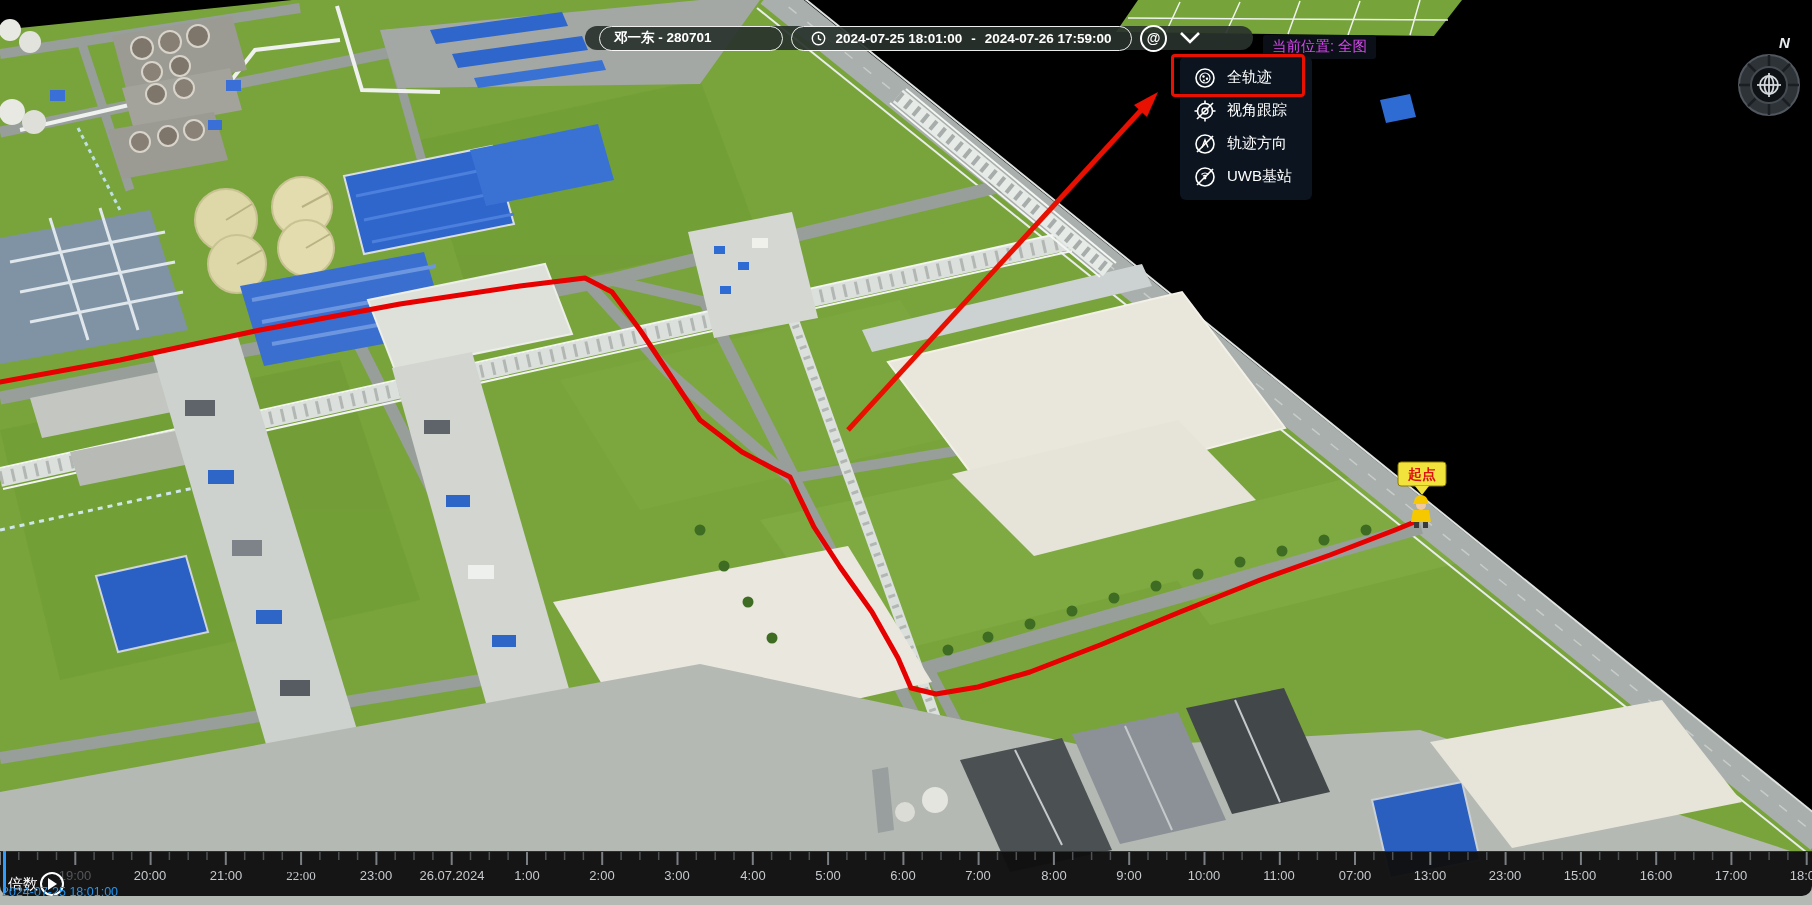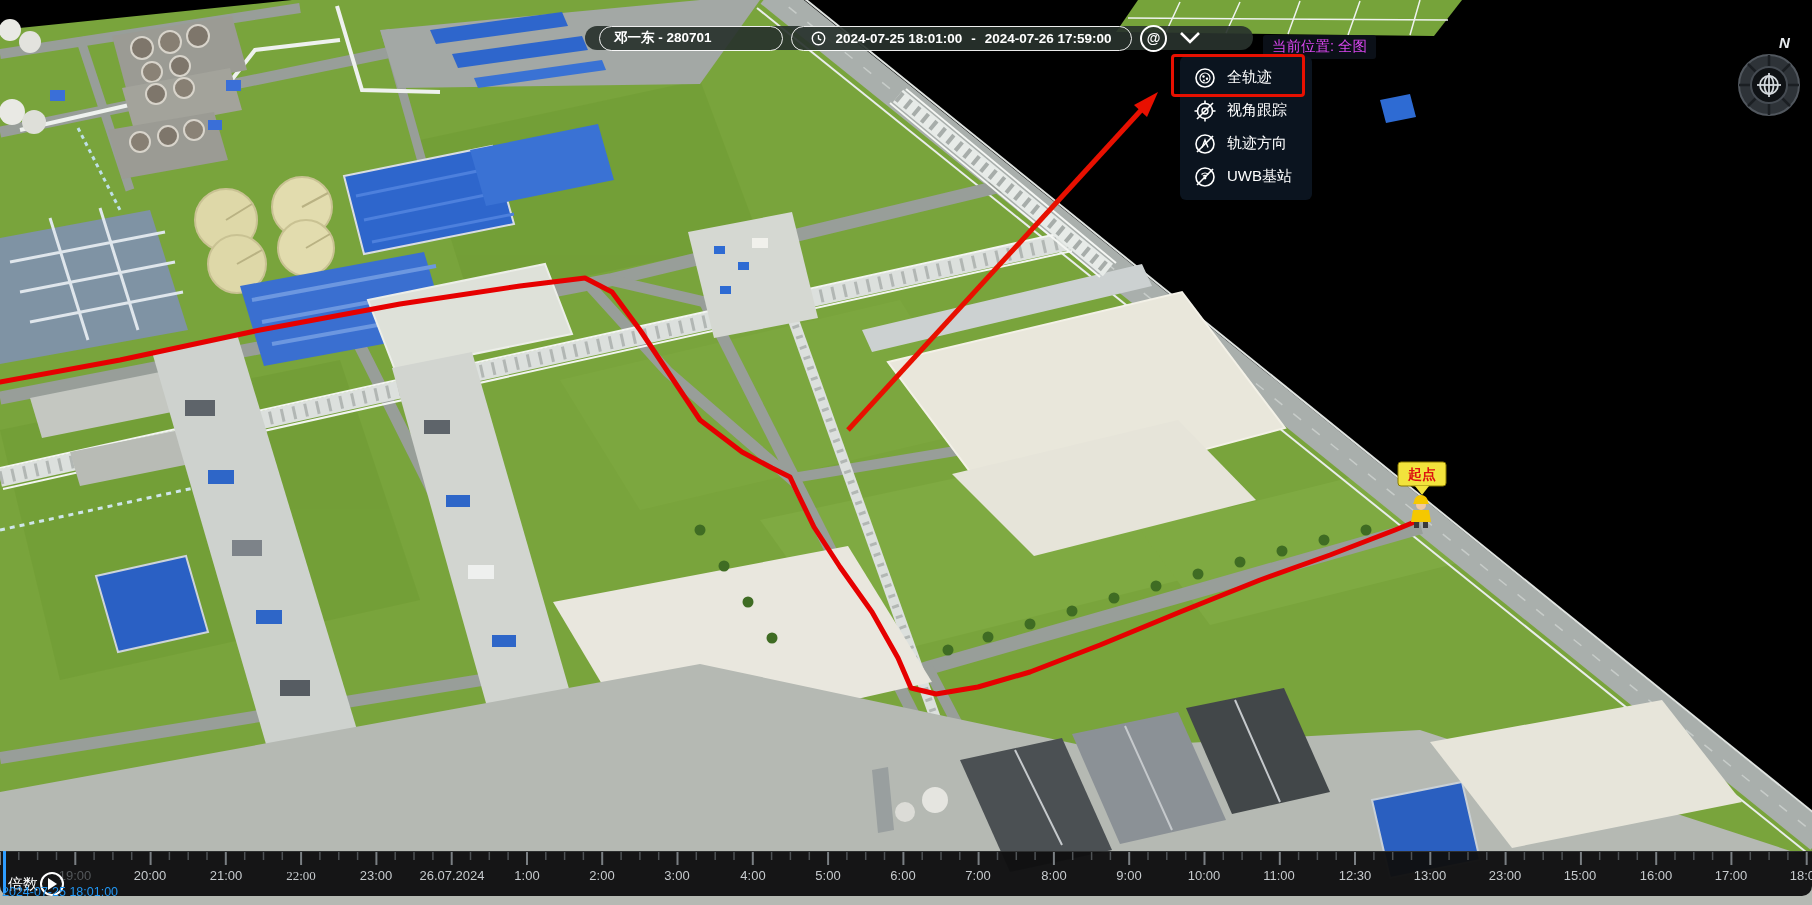--- a/index.html
+++ b/index.html
@@ -454,21 +454,21 @@
         <span class="tl-label" style="left: 602px;">2:00</span>
         <span class="tl-label" style="left: 677px;">3:00</span>
         <span class="tl-label" style="left: 753px;">4:00</span>
         <span class="tl-label" style="left: 828px;">5:00</span>
         <span class="tl-label" style="left: 903px;">6:00</span>
         <span class="tl-label" style="left: 978px;">7:00</span>
         <span class="tl-label" style="left: 1054px;">8:00</span>
         <span class="tl-label" style="left: 1129px;">9:00</span>
         <span class="tl-label" style="left: 1204px;">10:00</span>
         <span class="tl-label" style="left: 1279px;">11:00</span>
-        <span class="tl-label" style="left: 1355px;">12:30</span>
+        <span class="tl-label" style="left: 1355px;">07:00</span>
         <span class="tl-label" style="left: 1430px;">13:00</span>
         <span class="tl-label" style="left: 1505px;">23:00</span>
         <span class="tl-label" style="left: 1580px;">15:00</span>
         <span class="tl-label" style="left: 1656px;">16:00</span>
         <span class="tl-label" style="left: 1731px;">17:00</span>
         <span class="tl-label" style="left: 1806px;">18:00</span>
       </div>
     <div class="playhead"></div>
     <div class="speed-label">倍数</div>
     <button class="play-btn">

